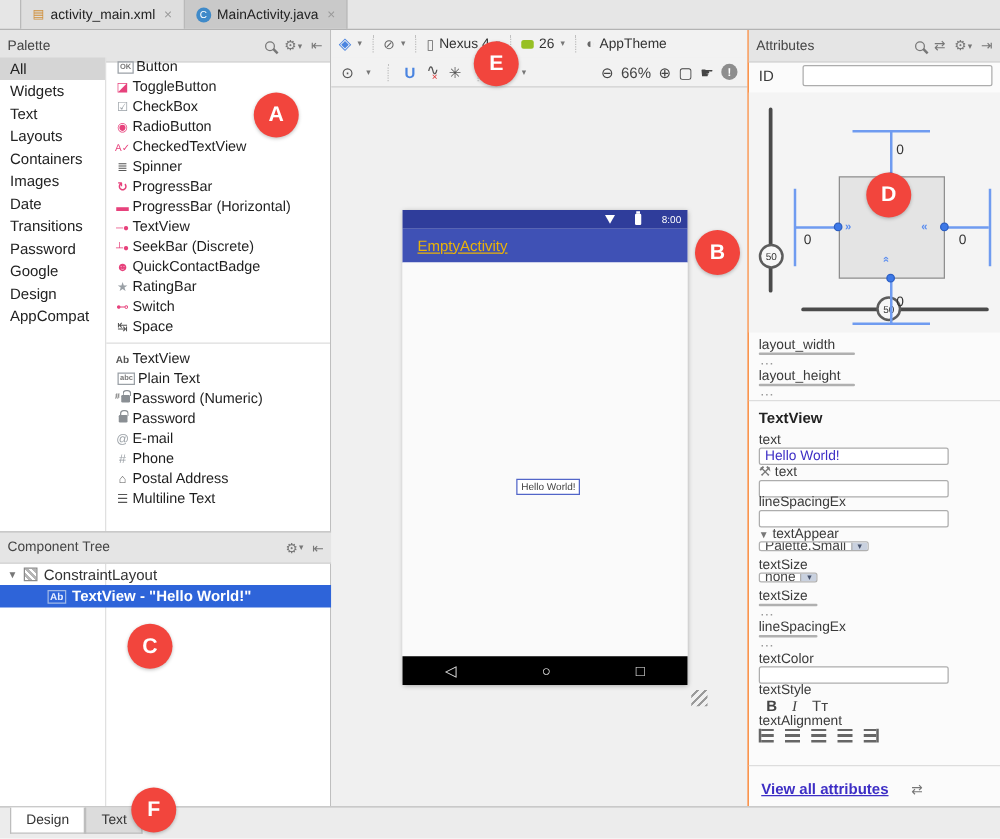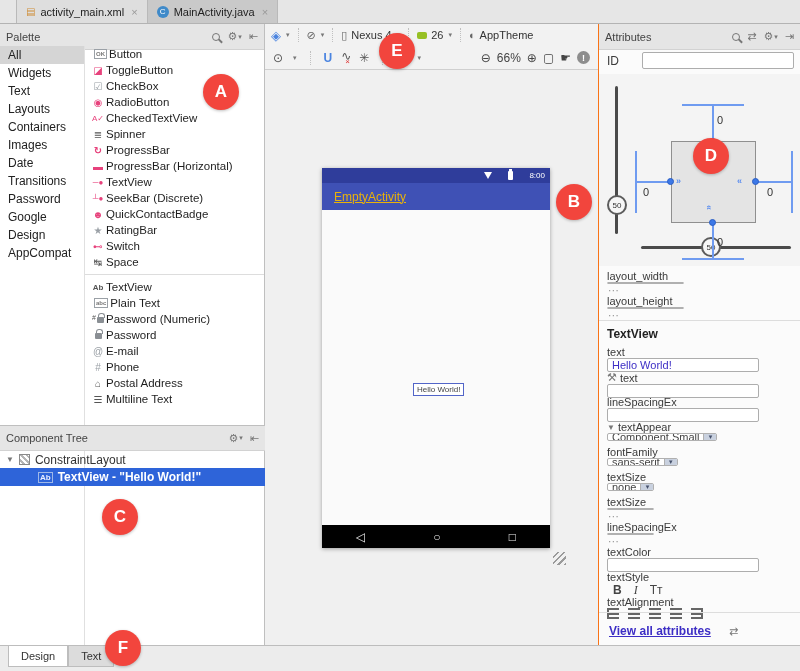--- a/index.html
+++ b/index.html
@@ -453,29 +453,21 @@
       <span class="alab">lineSpacingEx</span>
       <input class="inp" value="" style="">
 
     </div>
     <div class="arow">
       <span class="alab">
           <span class="texp">▼</span>
           <span>textAppear</span>
         </span>
       <span class="combo">
-          <span class="cval">Component.Small</span>
-          <span class="carr">▾</span>
-        </span>
-      <span class="amore" style="visibility:hidden;"></span>
-    </div>
-    <div class="arow">
-      <span class="alab">fontFamily</span>
-      <span class="combo">
-          <span class="cval">sans-serif</span>
+          <span class="cval">Palette.Small</span>
           <span class="carr">▾</span>
         </span>
       <span class="amore" style="visibility:hidden;"></span>
     </div>
     <div class="arow">
       <span class="alab">textSize</span>
       <span class="combo">
           <span class="cval">none</span>
           <span class="carr">▾</span>
         </span>

